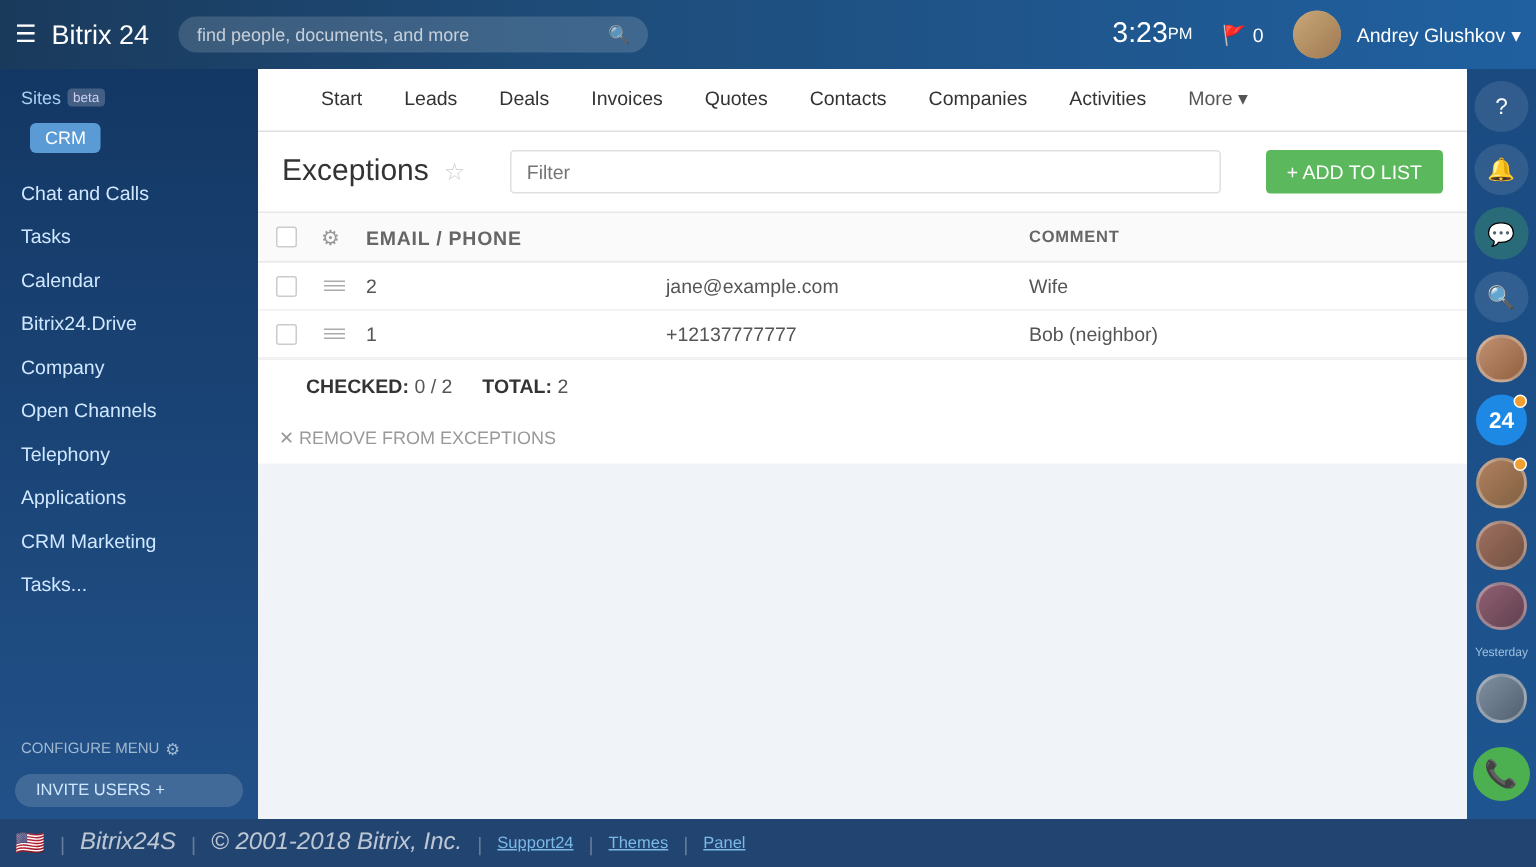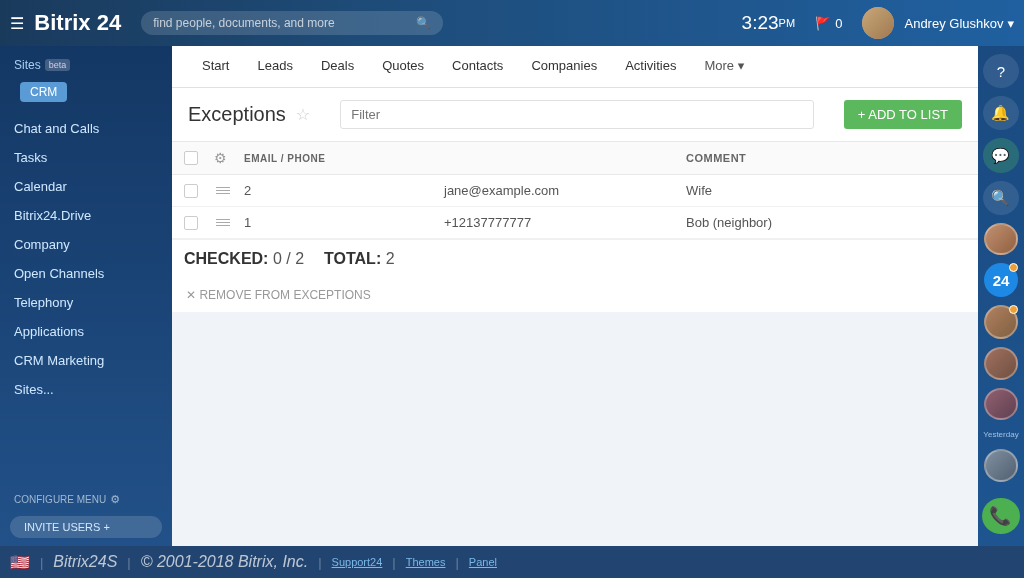--- a/index.html
+++ b/index.html
@@ -9,21 +9,21 @@
     .topbar {
       background: linear-gradient(90deg, #1a3a5c 0%, #1e4d7b 40%, #2060a0 100%);
       height: 46px;
       display: flex;
       align-items: center;
       padding: 0 10px;
       gap: 10px;
       flex-shrink: 0;
     }
     .topbar-logo {
-      display: flex; align-items: flex-start; gap: 6px; color: white; font-size: 22px; font-weight: bold; margin-right: 10px;
+      display: flex; align-items: flex-start; gap: 6px; color: white; font-size: 18px; font-weight: normal; margin-right: 10px;
     }
     .topbar-search {
       flex: 1; max-width: 320px; background: rgba(255,255,255,0.15); border: none; border-radius: 20px; padding: 5px 12px 5px 12px; color: white; font-size: 12px; display: flex; align-items: center; gap: 6px;
     }
     .topbar-search input { background: transparent; border: none; outline: none; color: white; font-size: 12px; width: 100%; }
     .topbar-search input::placeholder { color: rgba(255,255,255,0.7); }
     .topbar-flag { color: white; font-size: 13px; margin-left: 10px; display: flex; align-items: center; gap: 4px; }
     .topbar-avatar { width: 32px; height: 32px; border-radius: 50%; background: #c0a080; overflow: hidden; margin-left: 10px; }
     .topbar-username { color: white; font-size: 13px; cursor: pointer; display: flex; align-items: center; gap: 4px; }
 
@@ -44,55 +44,55 @@
     .sidebar-crm-badge { background: #5b9bd5; color: white; border-radius: 4px; padding: 3px 10px; font-size: 12px; font-weight: normal; margin: 2px 10px 6px 10px; display: inline-block; cursor: pointer; }
     .sidebar-item { color: #d0e8ff; font-size: 13px; padding: 7px 14px; cursor: pointer; display: flex; align-items: center; }
     .sidebar-spacer { flex: 1; }
     .sidebar-configure { color: #a0b8d0; font-size: 10px; padding: 6px 14px; display: flex; align-items: center; gap: 4px; cursor: pointer; }
     .sidebar-invite { background: rgba(255,255,255,0.15); color: #d0e8ff; border: none; border-radius: 14px; padding: 5px 14px; font-size: 11px; margin: 4px 10px 8px 10px; cursor: pointer; display: flex; align-items: center; gap: 4px; }
 
     
     .content { flex: 1; display: flex; flex-direction: column; background: #f0f4f8; overflow: hidden; }
 
     
-    .nav-tabs { background: white; display: flex; align-items: center; padding: 0 16px; border-bottom: 1px solid #e0e0e0; flex-shrink: 0; height: 42px; }
+    .nav-tabs { background: white; display: flex; align-items: center; padding: 0 28px; border-bottom: 1px solid #e0e0e0; flex-shrink: 0; height: 42px; }
     .nav-tab { padding: 10px 14px; font-size: 13px; color: #333; cursor: pointer; border-bottom: 2px solid transparent; white-space: nowrap; }
     .nav-tab.more { color: #555; }
 
     
     .page-content { flex: 1; overflow: auto; padding: 0; background: #f0f4f8; }
 
     
     .exceptions-header { background: white; padding: 12px 16px; display: flex; align-items: center; gap: 10px; border-bottom: 1px solid #e8e8e8; }
     .exceptions-title { font-size: 20px; font-weight: 300; color: #333; }
     .exceptions-star { color: #ccc; font-size: 16px; cursor: pointer; }
     .exceptions-filter { flex: 1; margin: 0 20px; }
     .exceptions-filter input { width: 100%; border: 1px solid #e0e0e0; border-radius: 3px; padding: 6px 30px 6px 10px; font-size: 13px; color: #555; outline: none; }
     .exceptions-add-btn { background: #5cb85c; color: white; border: none; border-radius: 3px; padding: 7px 14px; font-size: 13px; cursor: pointer; display: flex; align-items: center; gap: 6px; white-space: nowrap; }
 
     
     .table-container { background: white; margin: 0; }
     .table-header { display: flex; align-items: center; padding: 8px 12px; border-bottom: 1px solid #e8e8e8; background: #fafafa; }
     .table-col-check { width: 30px; }
     .table-col-gear { width: 30px; }
     .table-col-type { width: 200px; font-size: 11px; font-weight: bold; color: #666; text-transform: uppercase; letter-spacing: 0.5px; }
-    .table-col-email { flex: 1; font-size: 10px; font-weight: bold; color: #666; text-transform: uppercase; letter-spacing: 0.5px; }
+    .table-col-email { flex: 1; font-size: 13px; font-weight: bold; color: #666; text-transform: uppercase; letter-spacing: 0.5px; }
     .table-col-comment { width: 280px; font-size: 11px; font-weight: bold; color: #666; text-transform: uppercase; letter-spacing: 0.5px; }
     .table-row { display: flex; align-items: center; padding: 8px 12px; border-bottom: 1px solid #f0f0f0; }
     .row-check { width: 30px; }
     .row-menu { width: 30px; color: #999; cursor: pointer; }
     .row-type { width: 200px; color: #555; }
     .row-email { flex: 1; color: #555; }
     .row-comment { width: 280px; color: #555; }
     .checkbox { width: 14px; height: 14px; border: 1px solid #ccc; background: white; border-radius: 2px; cursor: pointer; }
     .menu-dots { display: flex; flex-direction: column; gap: 2px; cursor: pointer; padding: 2px; }
     .menu-dots span { display: block; width: 14px; height: 1px; background: #aaa; }
 
     
-    .table-footer { padding: 10px 12px; font-size: 16px; color: #555; display: flex; gap: 20px; border-top: 1px solid #f0f0f0; }
+    .table-footer { padding: 10px 32px; font-size: 13px; color: #555; display: flex; gap: 20px; border-top: 1px solid #f0f0f0; }
     .table-footer strong { font-weight: bold; color: #333; }
 
     
     .remove-btn { padding: 10px 14px; }
     .remove-btn button { background: none; border: none; color: #999; font-size: 12px; cursor: pointer; display: flex; align-items: center; gap: 4px; }
 
     
     .right-sidebar { width: 46px; background: linear-gradient(180deg, #1a4a80 0%, #1e5590 100%); display: flex; flex-direction: column; align-items: center; padding: 8px 0; gap: 8px; flex-shrink: 0; }
     .right-icon { width: 36px; height: 36px; border-radius: 50%; background: rgba(255,255,255,0.1); display: flex; align-items: center; justify-content: center; color: white; font-size: 16px; cursor: pointer; }
     .right-avatar { width: 34px; height: 34px; border-radius: 50%; background: #c09070; overflow: hidden; cursor: pointer; border: 2px solid rgba(255,255,255,0.3); }
@@ -147,37 +147,38 @@
     </div>
     <div class="sidebar-item">Chat and Calls</div>
     <div class="sidebar-item">Tasks</div>
     <div class="sidebar-item">Calendar</div>
     <div class="sidebar-item">Bitrix24.Drive</div>
     <div class="sidebar-item">Company</div>
     <div class="sidebar-item">Open Channels</div>
     <div class="sidebar-item">Telephony</div>
     <div class="sidebar-item">Applications</div>
     <div class="sidebar-item">CRM Marketing</div>
-    <div class="sidebar-item">Sites...</div>
+    <div class="sidebar-item">Tasks...</div>
     <div class="sidebar-spacer"></div>
     <div class="sidebar-configure">
       <span>CONFIGURE MENU</span>
       <span style="font-size:11px;">⚙</span>
     </div>
     <button class="sidebar-invite">
       <span>INVITE USERS +</span>
     </button>
   </div>
 
   <div class="content">
 
     <div class="nav-tabs">
       <div class="nav-tab">Start</div>
       <div class="nav-tab">Leads</div>
       <div class="nav-tab">Deals</div>
+      <div class="nav-tab">Invoices</div>
       <div class="nav-tab">Quotes</div>
       <div class="nav-tab">Contacts</div>
       <div class="nav-tab">Companies</div>
       <div class="nav-tab">Activities</div>
       <div class="nav-tab more">More ▾</div>
     </div>
 
     <div class="page-content">
 
       <div class="exceptions-header">

